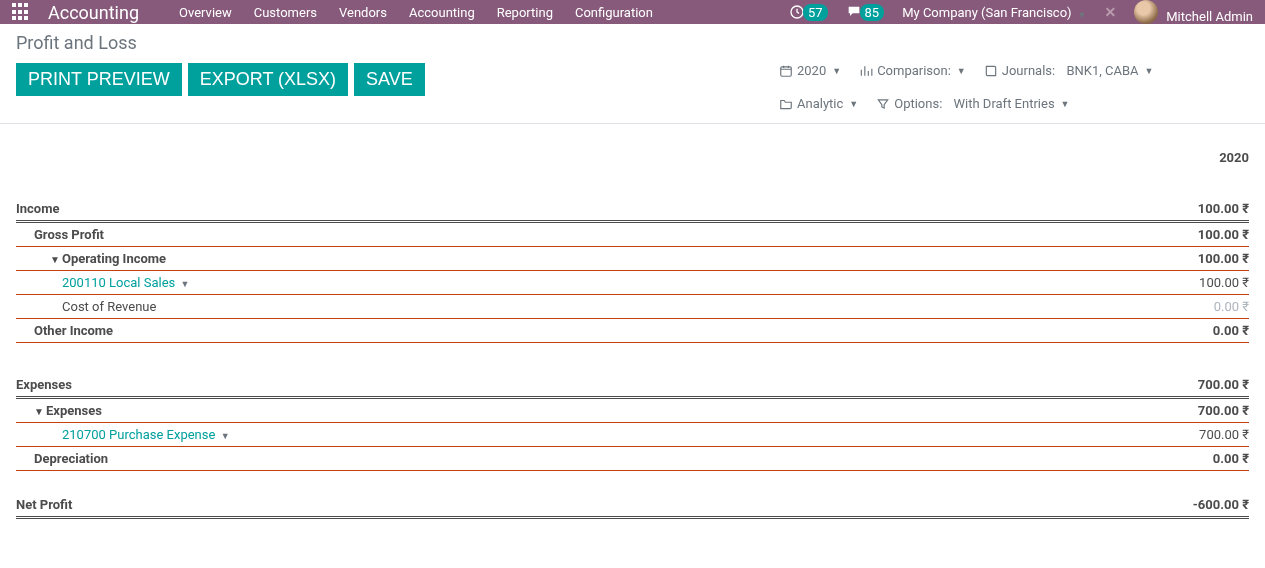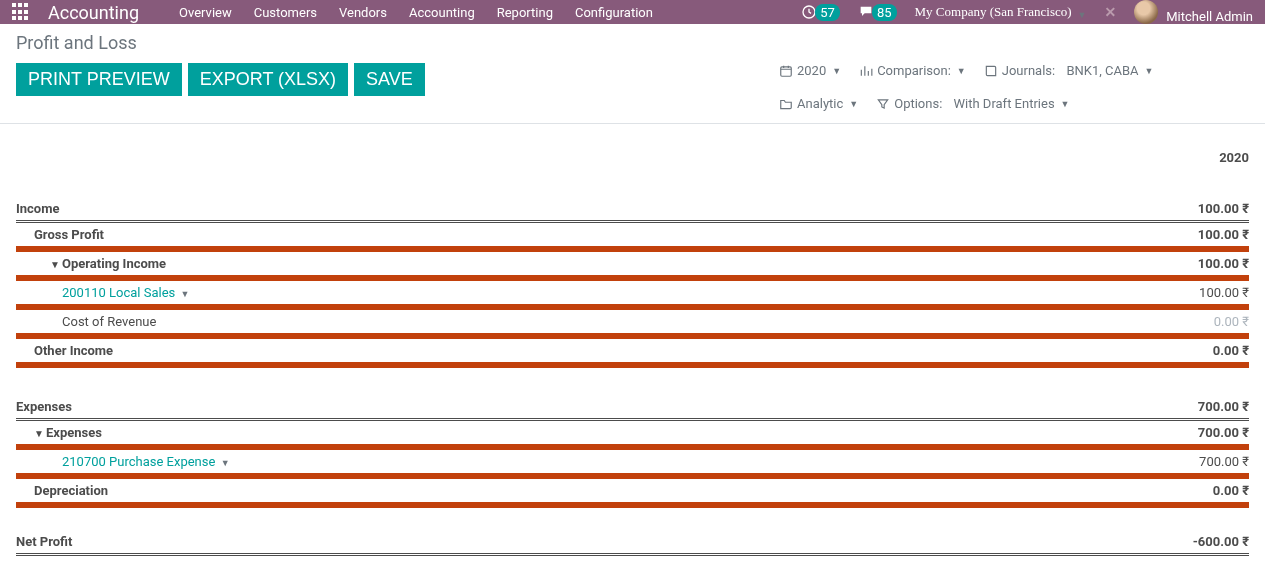--- a/index.html
+++ b/index.html
@@ -9,21 +9,21 @@
   .topnav { background: #875A7B; height: 24px; display: flex; align-items: center; padding: 0 12px; color: #fff; }
   .apps-icon { width: 18px; height: 18px; display: flex; flex-wrap: wrap; gap: 2px; margin-right: 18px; cursor: pointer; }
   .apps-icon span { width: 4px; height: 4px; background: #fff; }
   .brand { font-size: 18px; font-weight: 400; margin-right: 40px; cursor: pointer; }
   .nav-links { display: flex; gap: 22px; flex: 1; }
   .nav-link { color: #fff; font-size: 13px; cursor: pointer; }
   .nav-right { display: flex; align-items: center; gap: 18px; }
   .badge-wrap { position: relative; display: flex; align-items: center; cursor: pointer; }
   .badge { background: #00A09D; color: #fff; font-size: 13px; padding: 1px 5px; border-radius: 8px; margin-left: -2px; }
   .clock-icon, .chat-icon { width: 16px; height: 16px; }
-  .company-sel { color: #fff; font-size: 13px; cursor: pointer; display: flex; align-items: flex-end; gap: 4px; font-family: Liberation Serif, serif; }
+  .company-sel { color: #fff; font-size: 13px; cursor: pointer; display: flex; align-items: flex-end; gap: 4px; }
   .close-x { color: #ba9bad; font-size: 14px; cursor: pointer; font-weight: bold; }
   .user-wrap { display: flex; align-items: flex-end; gap: 8px; cursor: pointer; }
   .avatar { width: 24px; height: 24px; border-radius: 50%; background: radial-gradient(circle at 40% 35%, #e8c8a8 30%, #8a6848 70%); }
   
   
   .control-panel { padding: 8px 16px 12px; border-bottom: 1px solid #dee2e6; }
   .breadcrumb { font-size: 18px; color: #6c757d; margin-bottom: 10px; }
   .cp-bottom { display: flex; justify-content: space-between; align-items: flex-start; }
   .btns { display: flex; gap: 6px; }
   .btn-primary { background: #00A09D; color: #fff; border: none; padding: 6px 12px; font-size: 18px; cursor: pointer; text-transform: uppercase; }
@@ -33,21 +33,21 @@
   .caret { font-size: 9px; margin-left: 2px; color: #6c757d; }
   
   
   .report { padding: 20px 16px; }
   .report table { width: 100%; border-collapse: collapse; }
   .report th.yearcol { text-align: right; font-weight: 700; padding: 6px 0; font-size: 13px; }
   .report td { padding: 4px 0; font-size: 13px; }
   .report td.num { text-align: right; white-space: nowrap; }
   .section-hdr td { font-weight: 700; border-bottom: 3px double #4c4c4c; padding-top: 20px; }
   .section-hdr.first td { padding-top: 30px; }
-  .sub-row td { border-bottom: 6px solid #c2410c; }
+  .sub-row td { border-bottom: 1px solid #c2410c; }
   .bold { font-weight: 700; }
   .indent-1 { padding-left: 18px !important; }
   .indent-2 { padding-left: 34px !important; }
   .indent-3 { padding-left: 34px !important; }
   .collapser { display: inline-block; width: 12px; color: #4c4c4c; font-size: 10px; vertical-align: middle; cursor: pointer; }
   .acc-link { color: #00A09D; cursor: pointer; }
   .muted { color: #adb5bd; }
   .netprofit td { font-weight: 700; border-bottom: 3px double #4c4c4c; padding-top: 26px; }
   .spacer-row td { height: 14px; border: none; }
 </style>

